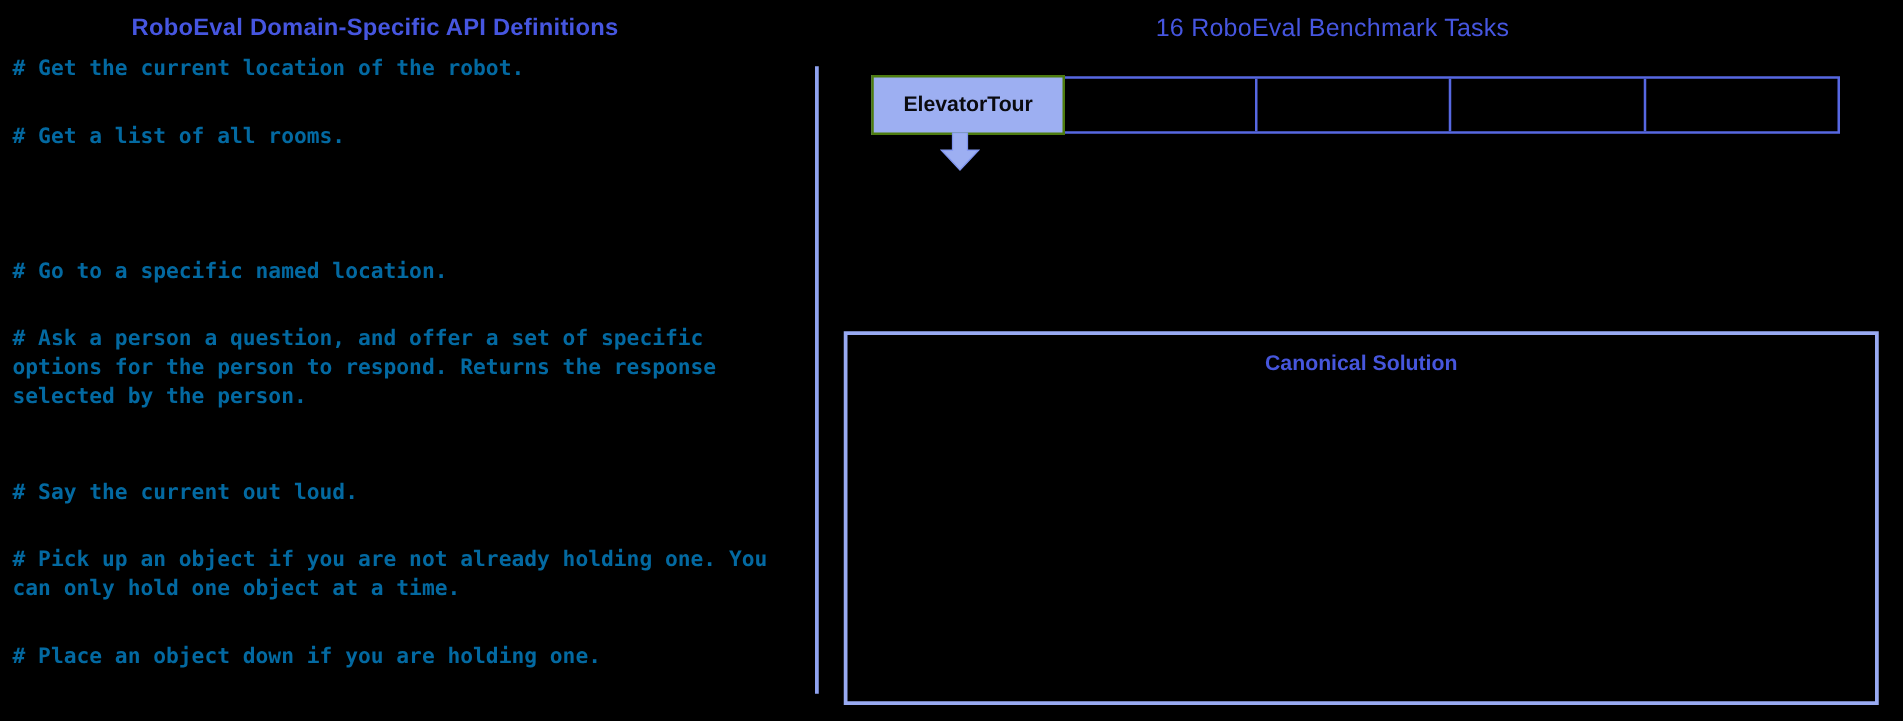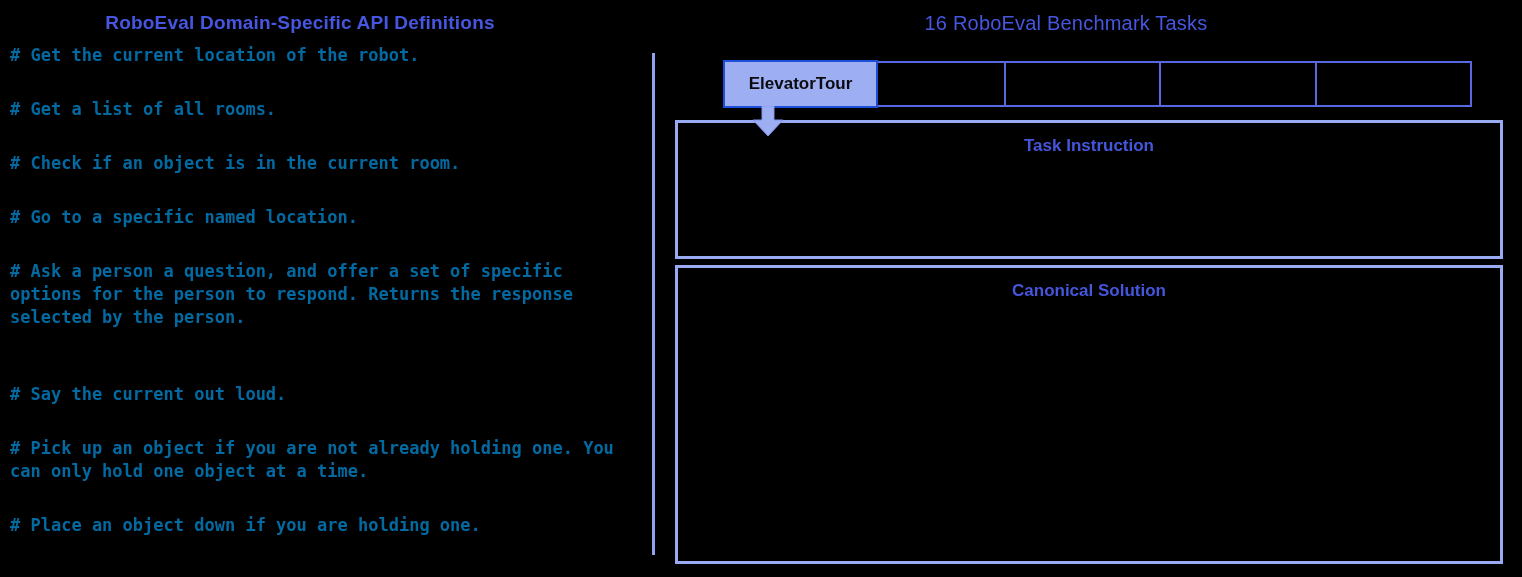--- a/index.html
+++ b/index.html
@@ -23,22 +23,22 @@
   .divider{
     position:absolute;left:652px;top:53px;width:3px;height:502px;
     background:#8FA2EF;
   }
   
   .right-title{
     position:absolute;left:676px;top:12px;width:780px;text-align:center;
     color:#4656E0;font-size:20px;font-weight:normal;letter-spacing:.2px;
   }
   .tab-active{
-    position:absolute;left:723px;top:60px;width:155px;height:48px;
-    box-sizing:border-box;background:#9DAFF2;border:2px solid #1d4ed8;
+    position:absolute;left:697px;top:60px;width:155px;height:48px;
+    box-sizing:border-box;background:#9DAFF2;border:2px solid #4d7c0f;
     display:flex;align-items:center;justify-content:center;
     color:#0A0A0F;font-size:17px;font-weight:bold;z-index:2;
   }
   .tab-row{
     position:absolute;left:848px;top:61px;width:624px;height:46px;
     box-sizing:border-box;border:2px solid #5768E2;display:flex;z-index:1;
   }
   .tab-cell{flex:1;box-sizing:border-box;}
   .tab-cell + .tab-cell{border-left:2px solid #5768E2;}
   .down-arrow{position:absolute;left:750px;top:106px;z-index:3;}
@@ -55,21 +55,20 @@
 </style>
 </head>
 <body>
 
 <div id="canvas">
 
   <div class="left-title">RoboEval Domain-Specific API Definitions</div>
 
   <div class="comment c1"># Get the current location of the robot.</div>
   <div class="comment c2"># Get a list of all rooms.</div>
-  <div class="comment c3"># Check if an object is in the current room.</div>
   <div class="comment c4"># Go to a specific named location.</div>
   <div class="comment c5"># Ask a person a question, and offer a set of specific options for the person to respond. Returns the response selected by the person.</div>
   <div class="comment c6"># Say the current out loud.</div>
   <div class="comment c7"># Pick up an object if you are not already holding one. You can only hold one object at a time.</div>
   <div class="comment c8"># Place an object down if you are holding one.</div>
 
   <div class="divider"></div>
 
   <div class="right-title">16 RoboEval Benchmark Tasks</div>
 
@@ -79,21 +78,18 @@
     <div class="tab-cell"></div>
     <div class="tab-cell"></div>
     <div class="tab-cell"></div>
     <div class="tab-cell"></div>
   </div>
 
   <svg class="down-arrow" width="36" height="31" viewBox="0 0 36 31">
     <polygon points="12,0 24,0 24,14 33,14 18,30 3,14 12,14" fill="#9DAFF2" stroke="#8095EE" stroke-width="1"></polygon>
   </svg>
 
-  <div class="panel-box box-ti">
-    <div class="box-header">Task Instruction</div>
-  </div>
 
   <div class="panel-box box-cs">
     <div class="box-header">Canonical Solution</div>
   </div>
 
 </div>
 
 </body></html>

